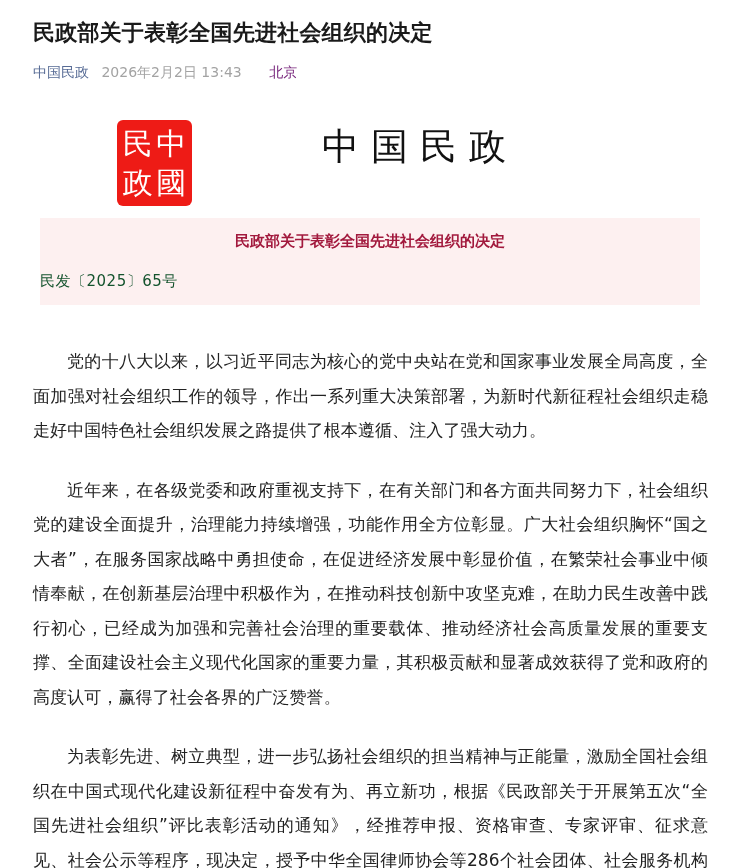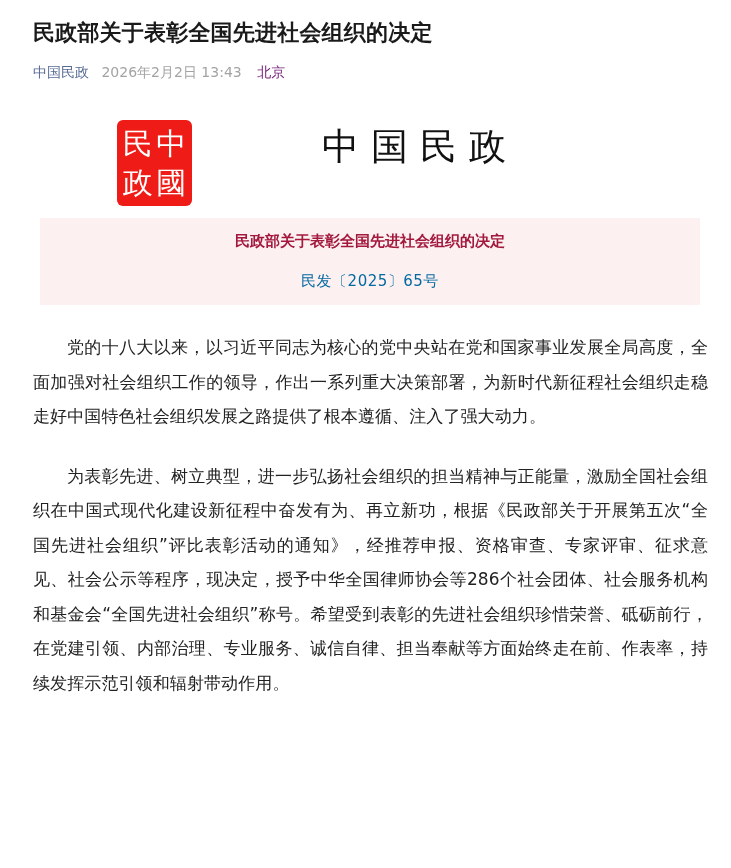--- a/index.html
+++ b/index.html
@@ -2,42 +2,42 @@
 <html><head>
 <meta charset="utf-8">
 <style>
   html, body { margin:0; padding:0; background:#ffffff; }
   body { width:731px; height:868px; overflow:hidden; position:relative;
          font-family:"DejaVu Sans", "Liberation Sans", sans-serif; color:#222; }
   .title { position:absolute; left:33px; top:18px; font-size:22px; font-weight:bold;
            color:#1a1a1a; letter-spacing:0.2px; margin:0; white-space:nowrap; }
   .meta { position:absolute; left:33px; top:64px; font-size:14px; white-space:nowrap; }
   .meta .src { color:#576b95; margin-right:8px; cursor:pointer; }
-  .meta .time { color:#a3a3a3; margin-right:11px; }
+  .meta .time { color:#a3a3a3; margin-right:23px; }
   .meta .loc { color:#701a75; }
 
   .header-img { position:absolute; left:40px; top:110px; width:660px; height:108px; background:#fff; }
   .seal { position:absolute; left:77px; top:10px; width:75px; height:86px; background:#ee1b16;
           border-radius:6px; display:grid; grid-template-columns:1fr 1fr; grid-template-rows:1fr 1fr;
           color:#fff; font-family:"DejaVu Serif", serif; font-size:30px; line-height:1;
           align-items:center; justify-items:center; padding:4px; box-sizing:border-box; }
   .seal span { font-weight:300; }
   .brand-main { position:absolute; left:282px; top:12px; font-size:37px; letter-spacing:12px;
                 color:#111; font-family:"DejaVu Sans", sans-serif; white-space:nowrap; }
   .brand-sub { position:absolute; left:222px; top:64px; font-size:23px; letter-spacing:19px;
                color:#111; white-space:nowrap; }
 
   .banner { position:absolute; left:40px; top:218px; width:660px; height:87px; background:#fdf0f0; }
   .banner-title { position:absolute; left:0; right:0; top:14px; text-align:center;
                   font-size:15px; font-weight:bold; color:#a2193d; white-space:nowrap; }
-  .banner-doc { position:absolute; left:0; right:0; top:54px; text-align:center;
-                font-size:15px; color:#0369a1; white-space:nowrap; letter-spacing:0.5px; }
+  .banner-doc { position:absolute; left:0; right:0; top:54px; text-align:left;
+                font-size:15px; color:#14532d; white-space:nowrap; letter-spacing:0.5px; }
 
   .article { position:absolute; left:33px; top:328px; width:675px; }
-  .article p { margin:2px 0 25px 0; font-size:17px; line-height:34.5px; color:#222;
+  .article p { margin:16px 0 25px 0; font-size:17px; line-height:34.5px; color:#222;
                text-indent:2em; text-align:justify; letter-spacing:0.1px; }
 </style>
 </head>
 <body>
 
 <h1 class="title">民政部关于表彰全国先进社会组织的决定</h1>
 
 <div class="meta">
   <span class="src">中国民政</span>
   <span class="time">2026年2月2日 13:43</span>
@@ -54,14 +54,15 @@
   <div class="brand-main">中国民政</div>
 </div>
 
 <div class="banner">
   <div class="banner-title">民政部关于表彰全国先进社会组织的决定</div>
   <div class="banner-doc">民发〔2025〕65号</div>
 </div>
 
 <div class="article">
   <p>党的十八大以来，以习近平同志为核心的党中央站在党和国家事业发展全局高度，全面加强对社会组织工作的领导，作出一系列重大决策部署，为新时代新征程社会组织走稳走好中国特色社会组织发展之路提供了根本遵循、注入了强大动力。</p>
+  <p>近年来，在各级党委和政府重视支持下，在有关部门和各方面共同努力下，社会组织党的建设全面提升，治理能力持续增强，功能作用全方位彰显。广大社会组织胸怀“国之大者”，在服务国家战略中勇担使命，在促进经济发展中彰显价值，在繁荣社会事业中倾情奉献，在创新基层治理中积极作为，在推动科技创新中攻坚克难，在助力民生改善中践行初心，已经成为加强和完善社会治理的重要载体、推动经济社会高质量发展的重要支撑、全面建设社会主义现代化国家的重要力量，其积极贡献和显著成效获得了党和政府的高度认可，赢得了社会各界的广泛赞誉。</p>
   <p>为表彰先进、树立典型，进一步弘扬社会组织的担当精神与正能量，激励全国社会组织在中国式现代化建设新征程中奋发有为、再立新功，根据《民政部关于开展第五次“全国先进社会组织”评比表彰活动的通知》，经推荐申报、资格审查、专家评审、征求意见、社会公示等程序，现决定，授予中华全国律师协会等286个社会团体、社会服务机构和基金会“全国先进社会组织”称号。希望受到表彰的先进社会组织珍惜荣誉、砥砺前行，在党建引领、内部治理、专业服务、诚信自律、担当奉献等方面始终走在前、作表率，持续发挥示范引领和辐射带动作用。</p>
 </div>
 
 </body></html>

